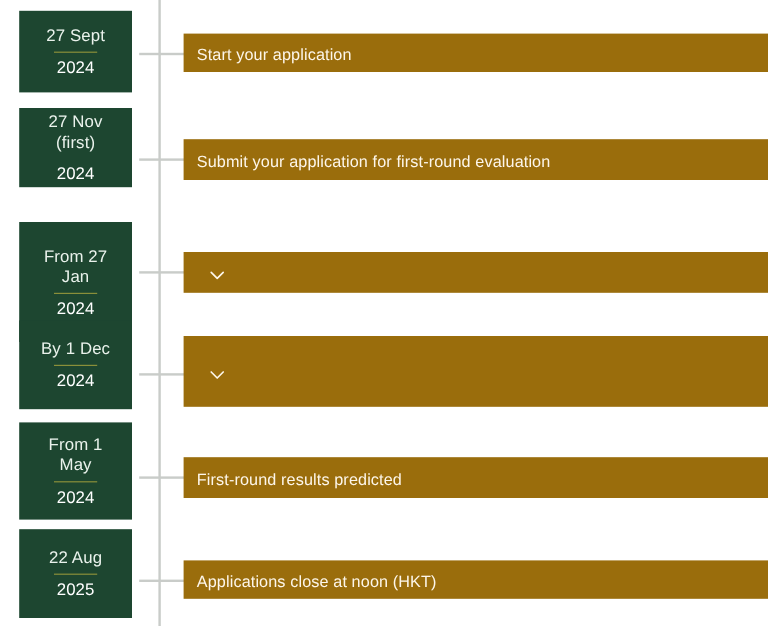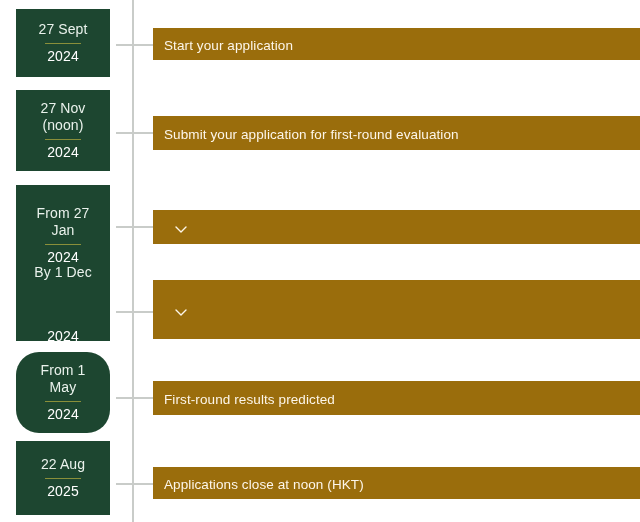--- a/index.html
+++ b/index.html
@@ -130,24 +130,24 @@
       <div class="task-label">Start your application</div>
       <div class="chevron hidden">
         <svg width="16" height="16" viewBox="0 0 16 16">
             <path d="M3 6 L8 11 L13 6" fill="none" stroke="#fdf6ea" stroke-width="1.4" stroke-linecap="round" stroke-linejoin="round"></path>
           </svg>
       </div>
     </div>
   </div>
 
   <div class="row" style="top:88px;height:95px;">
-    <div class="date-card" style="top:2px;height:81px;">
+    <div class="date-card" style="top:2px;height:66px;">
       <div class="date-main">
         <span>27 Nov</span><br>
-        <span>(noon)</span>
+        <span>(first)</span>
       </div>
       <div class="date-rule"></div>
       <div class="date-year">2024</div>
     </div>
     <div class="connector" style="top:44px;"></div>
     <div class="task-bar" style="top:28px;height:34px;">
       <div class="task-label">Submit your application for first-round evaluation</div>
       <div class="chevron">
         <svg width="16" height="16" viewBox="0 0 16 16">
             <path d="M3 6 L8 11 L13 6" fill="none" stroke="#fdf6ea" stroke-width="1.4" stroke-linecap="round" stroke-linejoin="round"></path>
@@ -169,39 +169,39 @@
     <div class="task-bar" style="top:27px;height:34px;">
       <div class="chevron">
         <svg width="16" height="16" viewBox="0 0 16 16">
             <path d="M3 6 L8 11 L13 6" fill="none" stroke="#fdf6ea" stroke-width="1.4" stroke-linecap="round" stroke-linejoin="round"></path>
           </svg>
       </div>
     </div>
   </div>
 
   <div class="row" style="top:267px;height:85px;">
-    <div class="date-card" style="top:0;height:74px;gap:19px;">
+    <div class="date-card" style="top:0;height:74px;">
       <div class="date-main">
         <span>By 1 Dec</span>
       </div>
       <div class="date-rule"></div>
       <div class="date-year">2024</div>
     </div>
     <div class="connector" style="top:44px;"></div>
     <div class="task-bar" style="top:13px;height:59px;">
       <div class="chevron">
         <svg width="16" height="16" viewBox="0 0 16 16">
             <path d="M3 6 L8 11 L13 6" fill="none" stroke="#fdf6ea" stroke-width="1.4" stroke-linecap="round" stroke-linejoin="round"></path>
           </svg>
       </div>
     </div>
   </div>
 
   <div class="row" style="top:352px;height:85px;">
-    <div class="date-card" style="top:0;height:81px;border-radius:23px;">
+    <div class="date-card" style="top:0;height:81px;">
       <div class="date-main">
         <span>From 1</span><br>
         <span>May</span>
       </div>
       <div class="date-rule"></div>
       <div class="date-year">2024</div>
     </div>
     <div class="connector" style="top:45px;"></div>
     <div class="task-bar" style="top:29px;height:34px;">
       <div class="task-label">First-round results predicted</div>

